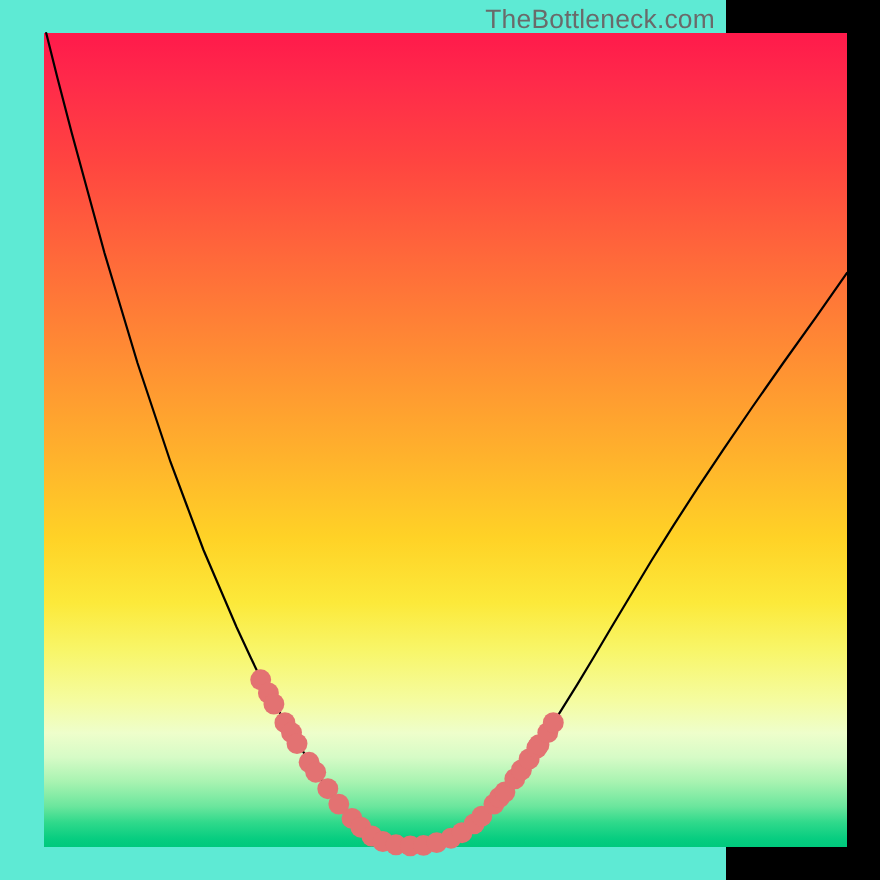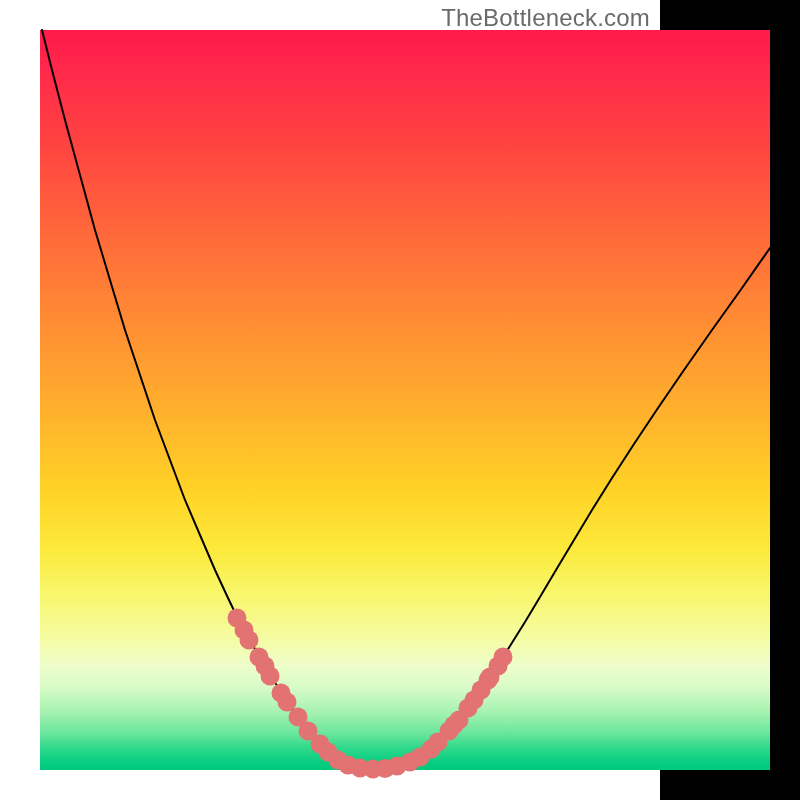--- a/index.html
+++ b/index.html
@@ -8,21 +8,21 @@
     width: 800px;
     height: 800px;
     background: #000;
     overflow: hidden;
     font-family: Arial, Helvetica, sans-serif;
   }
   .frame {
     position: absolute;
     left: 0; top: 0;
     width: 660px; height: 800px;
-    background: #ffffff;
+    background: #5eead4;
   }
   .plot {
     position: absolute;
     left: 40px;
     top: 30px;
     width: 730px;
     height: 740px;
     
     background: linear-gradient(to bottom,
       #ff1a4b 0%,

